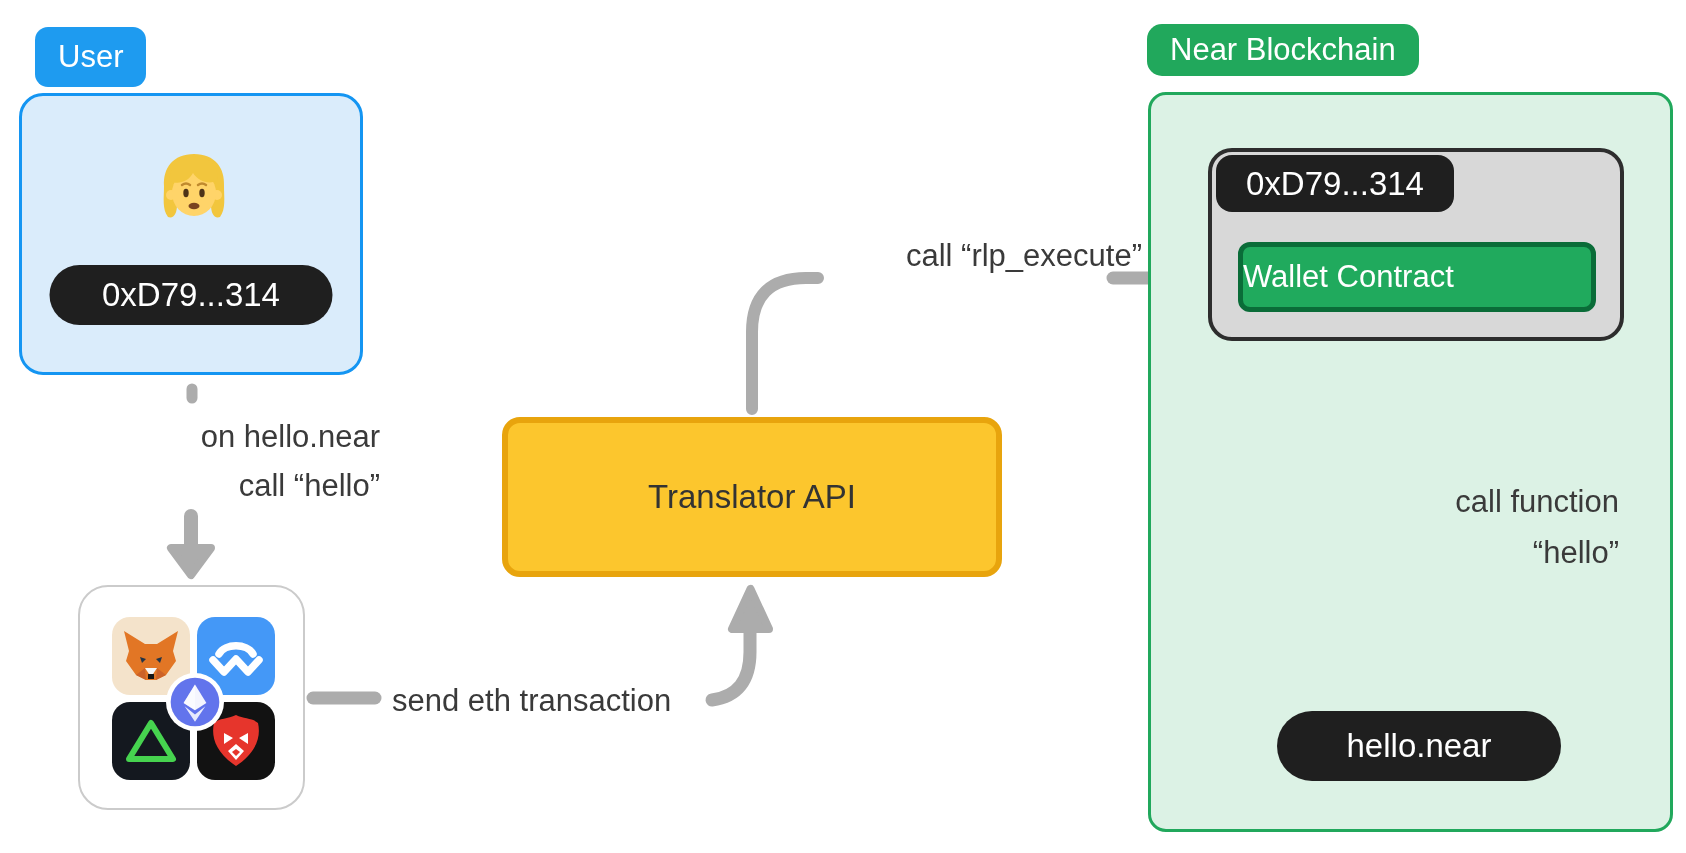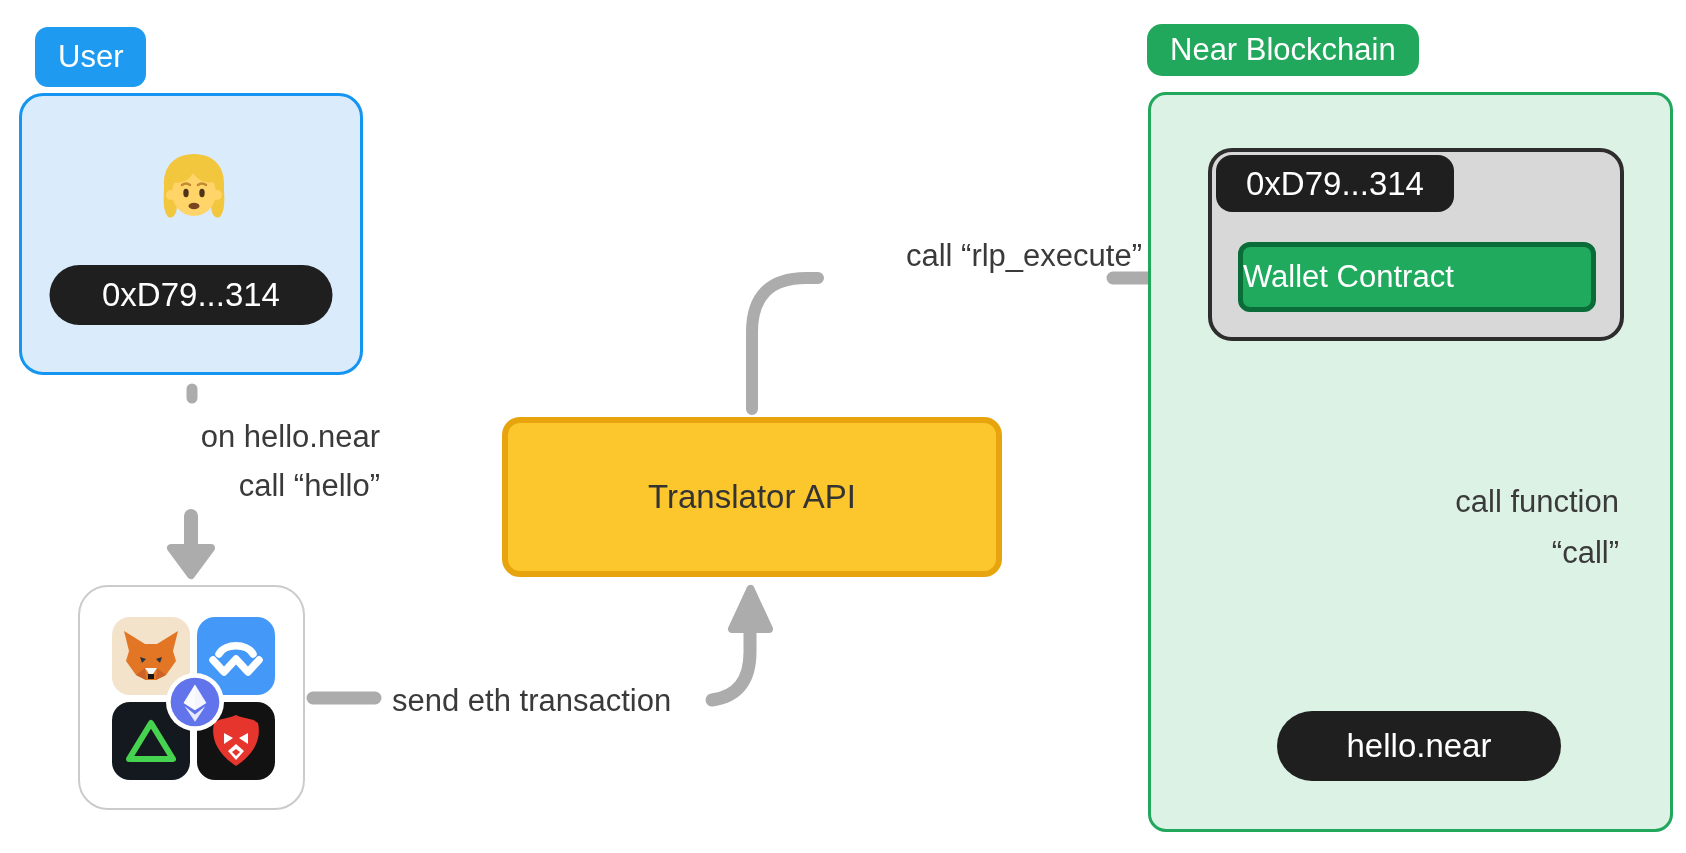--- a/index.html
+++ b/index.html
@@ -172,18 +172,18 @@
 
   <div class="near-box">
     <div class="account-box">
       <div class="pill near-address">0xD79...314</div>
       <div class="contract-btn">
         <span>Wallet Contract</span>
       </div>
     </div>
     <div class="caption cap-callfn">
       <div>call function</div>
-      <div>“call”</div>
+      <div>“hello”</div>
     </div>
     <div class="pill hello-pill">hello.near</div>
   </div>
 
 </div>
 
 </body></html>

